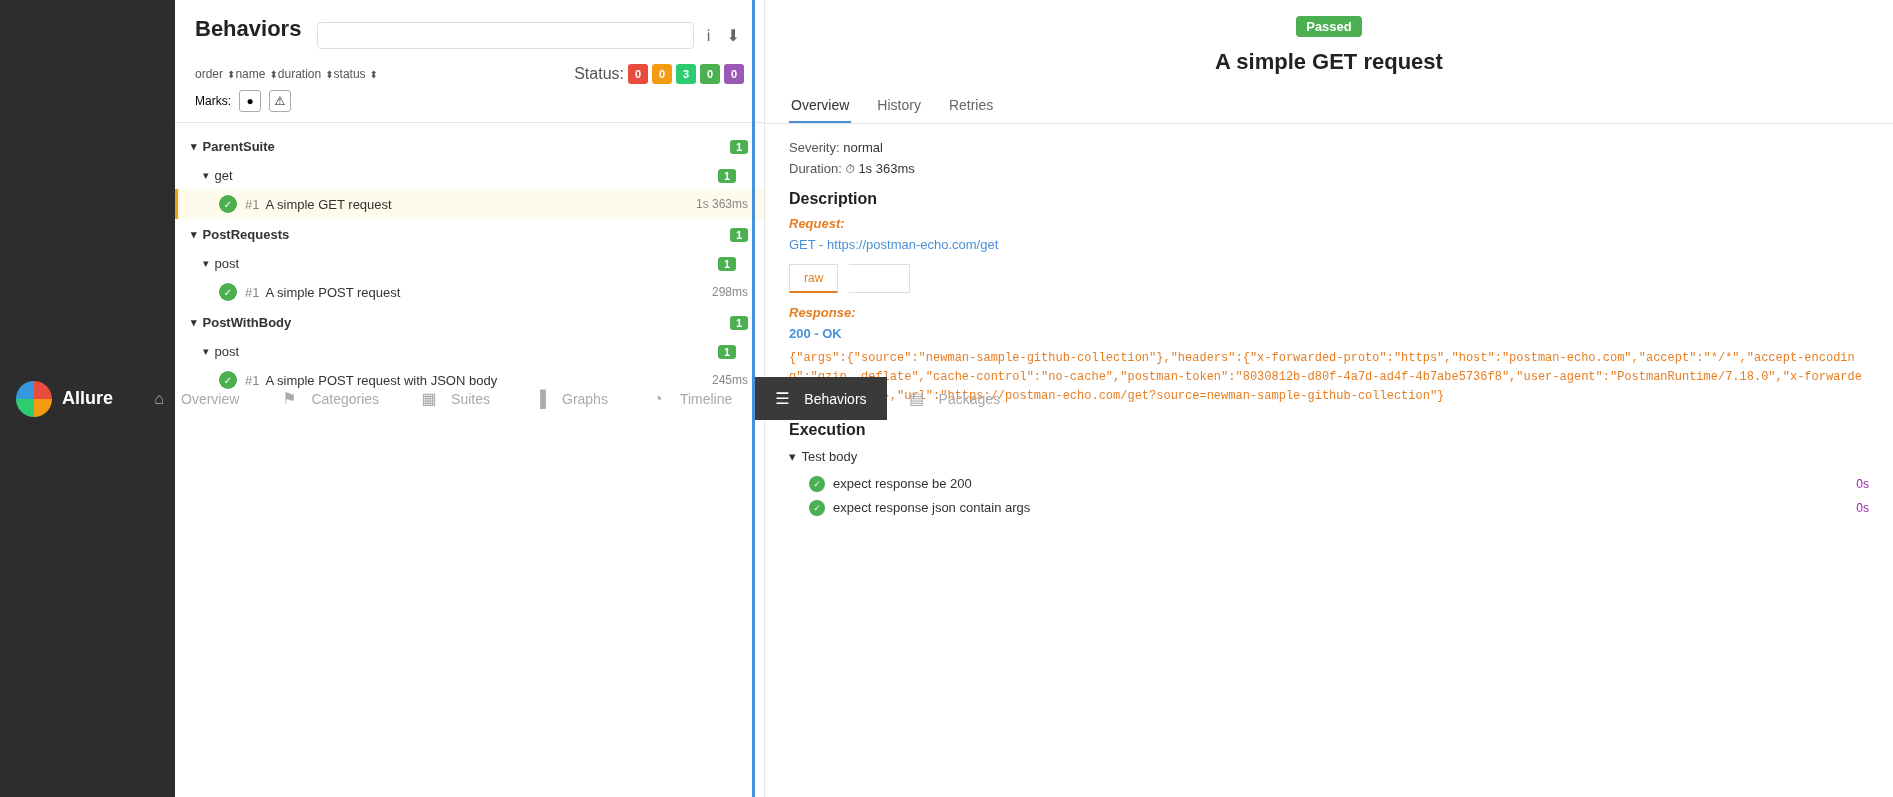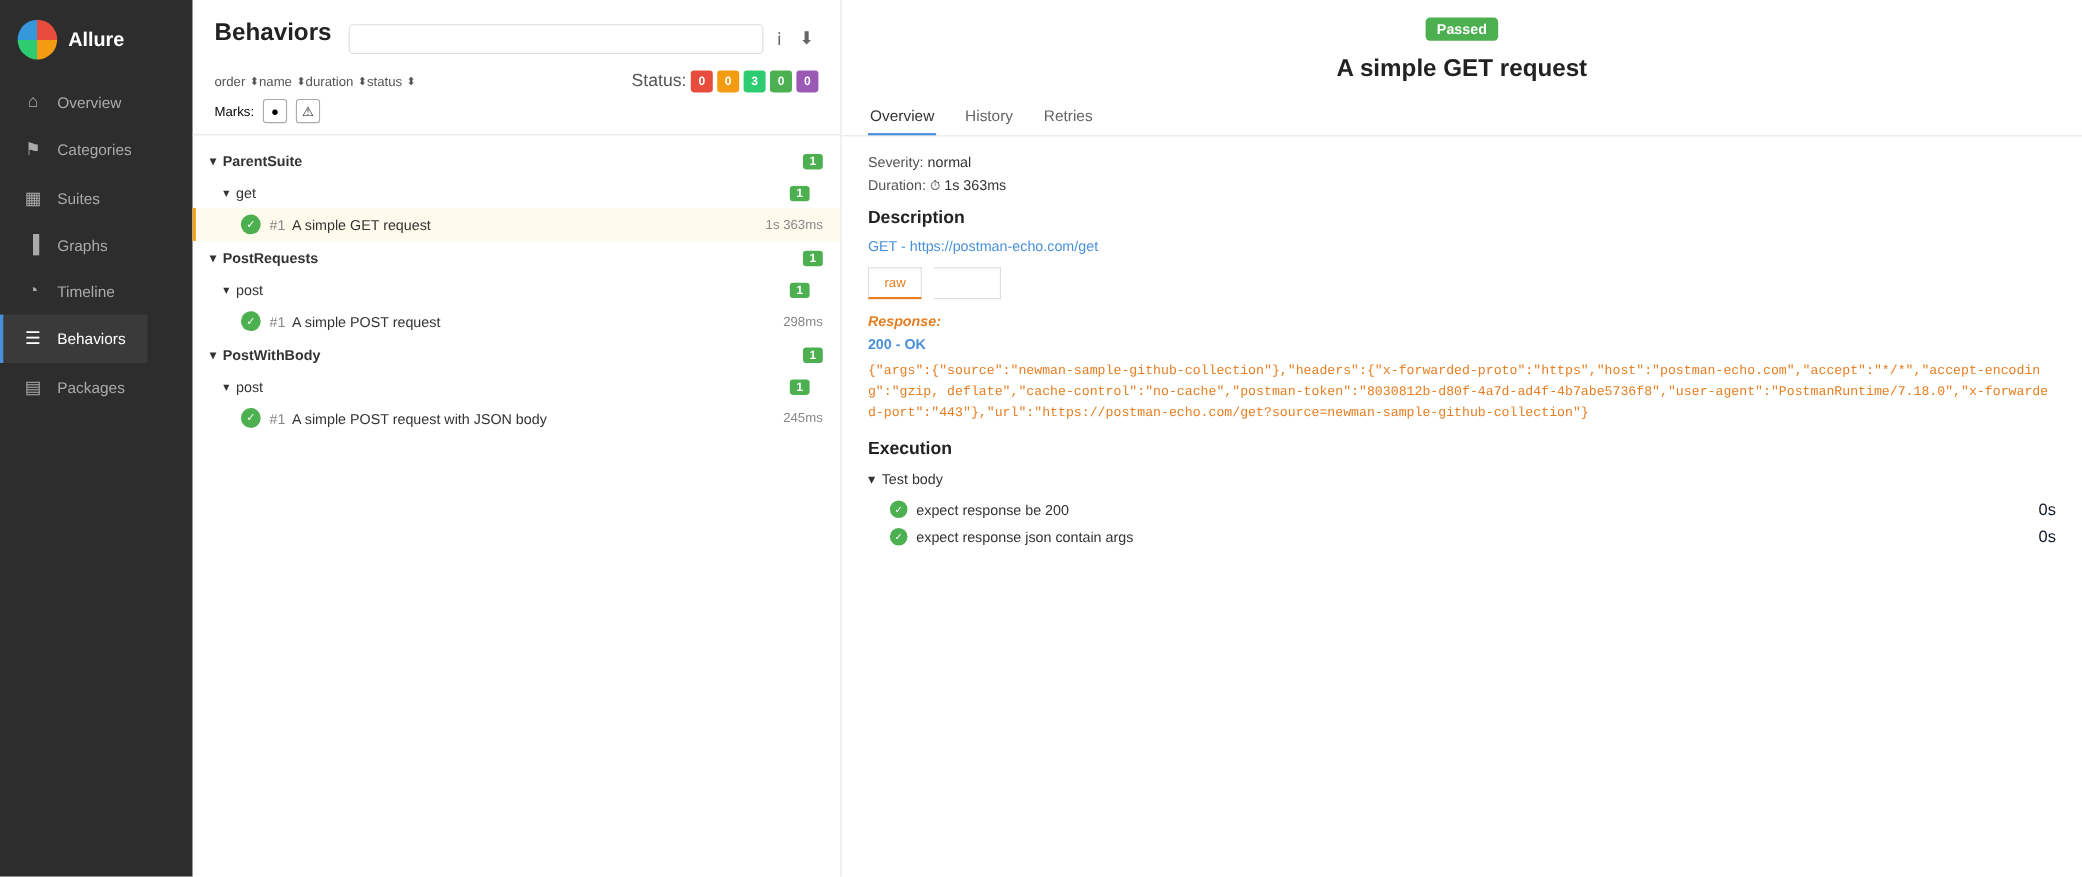--- a/index.html
+++ b/index.html
@@ -4,21 +4,21 @@
   <style>
     * { box-sizing: border-box; margin: 0; padding: 0; }
     body { font-family: -apple-system, BlinkMacSystemFont, 'Segoe UI', sans-serif; font-size: 13px; display: flex; height: 797px; overflow: hidden; background: #fff; }
 
     
     #sidebar {
       width: 175px;
       background: #2d2d2d;
       color: #ccc;
       display: flex;
-      flex-direction: column;
+      flex-direction: row;
       flex-shrink: 0;
       height: 100%;
     }
     #sidebar .logo-area {
       display: flex;
       align-items: center;
       padding: 18px 16px;
       gap: 10px;
     }
     #sidebar .logo-icon {
@@ -369,22 +369,22 @@
       border-radius: 50%;
       background: #4caf50;
       color: #fff;
       display: flex; align-items: center; justify-content: center;
       font-size: 9px;
       margin-right: 8px;
       flex-shrink: 0;
     }
     .exec-duration {
       margin-left: auto;
-      color: #0f172a;
-      font-size: 15px;
+      color: #a21caf;
+      font-size: 12px;
     }
   </style>
 </head>
 <body>
 
 <div id="sidebar">
   <div class="logo-area">
     <div class="logo-icon"></div>
     <span class="logo-text">Allure</span>
   </div>
@@ -547,20 +547,21 @@
   <div class="detail-body">
     <div class="meta-row">
       Severity: <span>normal</span>
     </div>
     <div class="meta-row">
       Duration: <span class="clock-icon">⏱</span> <span>1s 363ms</span>
     </div>
 
     <div class="section-title">Description</div>
 
+    <div class="request-label">Request:</div>
     <div class="get-url">GET - https://postman-echo.com/get</div>
 
     <div class="raw-tab-area">
       <div class="raw-tab active">raw</div>
       <div class="raw-tab-empty"></div>
     </div>
 
     <div class="response-label">Response:</div>
     <div class="response-status">200 - OK</div>
     <div class="response-body">{"args":{"source":"newman-sample-github-collection"},"headers":{"x-forwarded-proto":"https","host":"postman-echo.com","accept":"*/*","accept-encoding":"gzip, deflate","cache-control":"no-cache","postman-token":"8030812b-d80f-4a7d-ad4f-4b7abe5736f8","user-agent":"PostmanRuntime/7.18.0","x-forwarded-port":"443"},"url":"https://postman-echo.com/get?source=newman-sample-github-collection"}</div>

